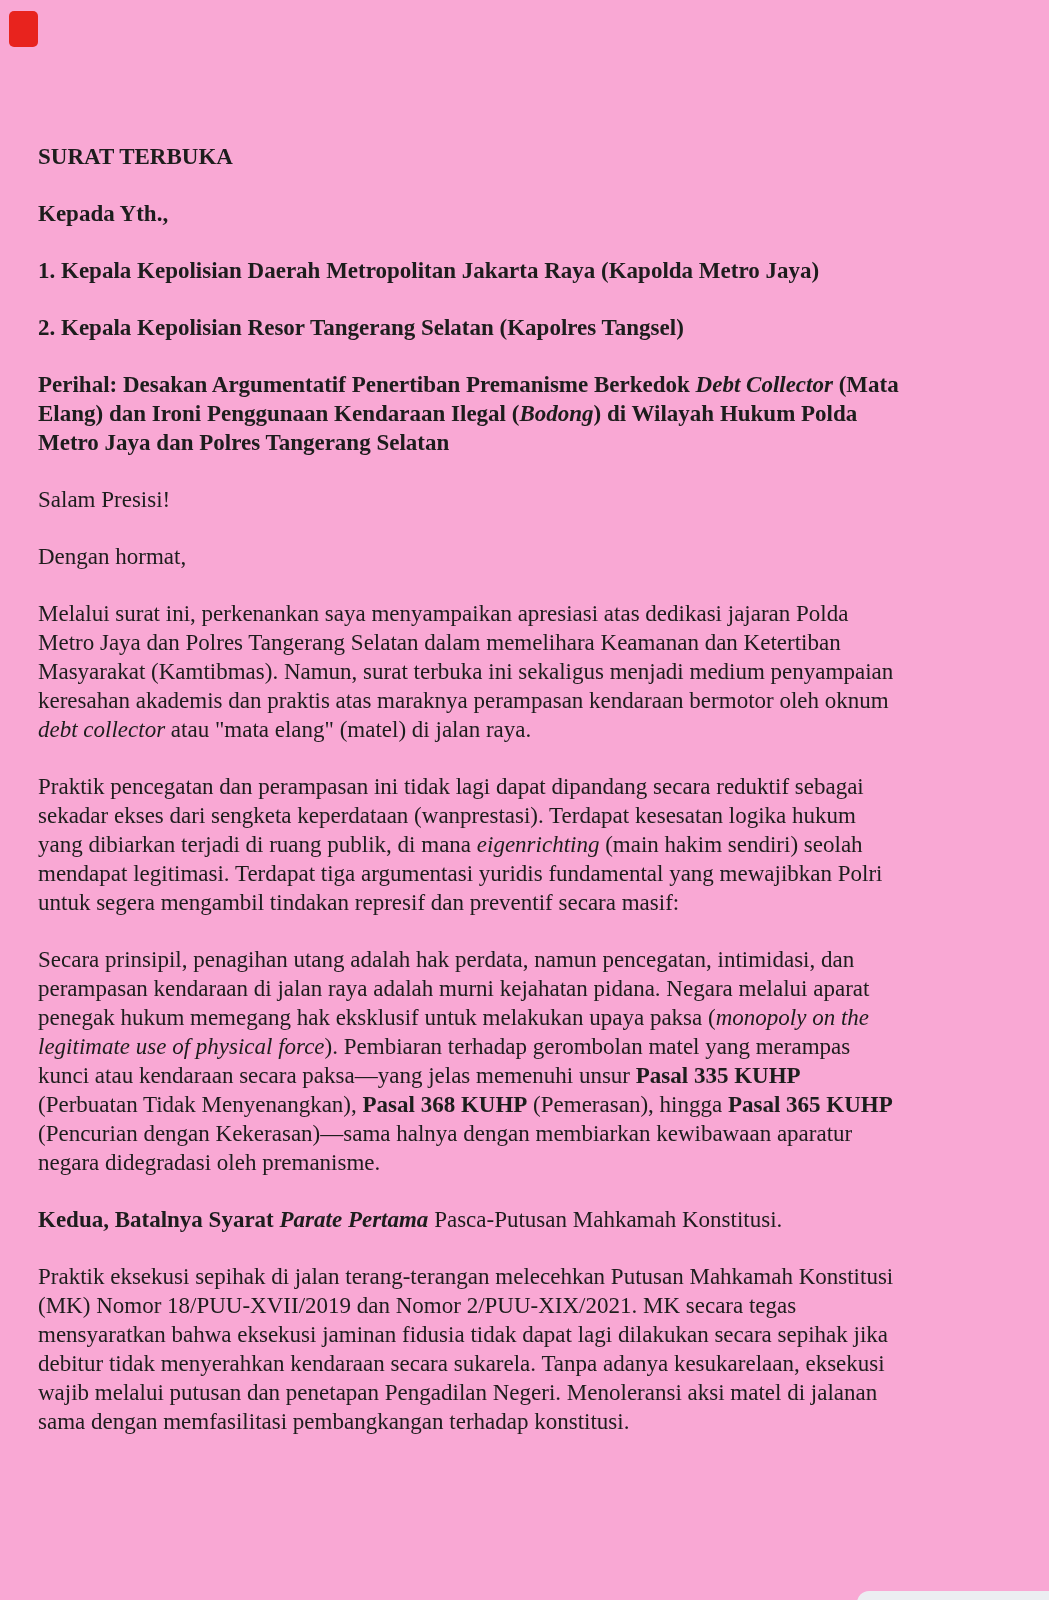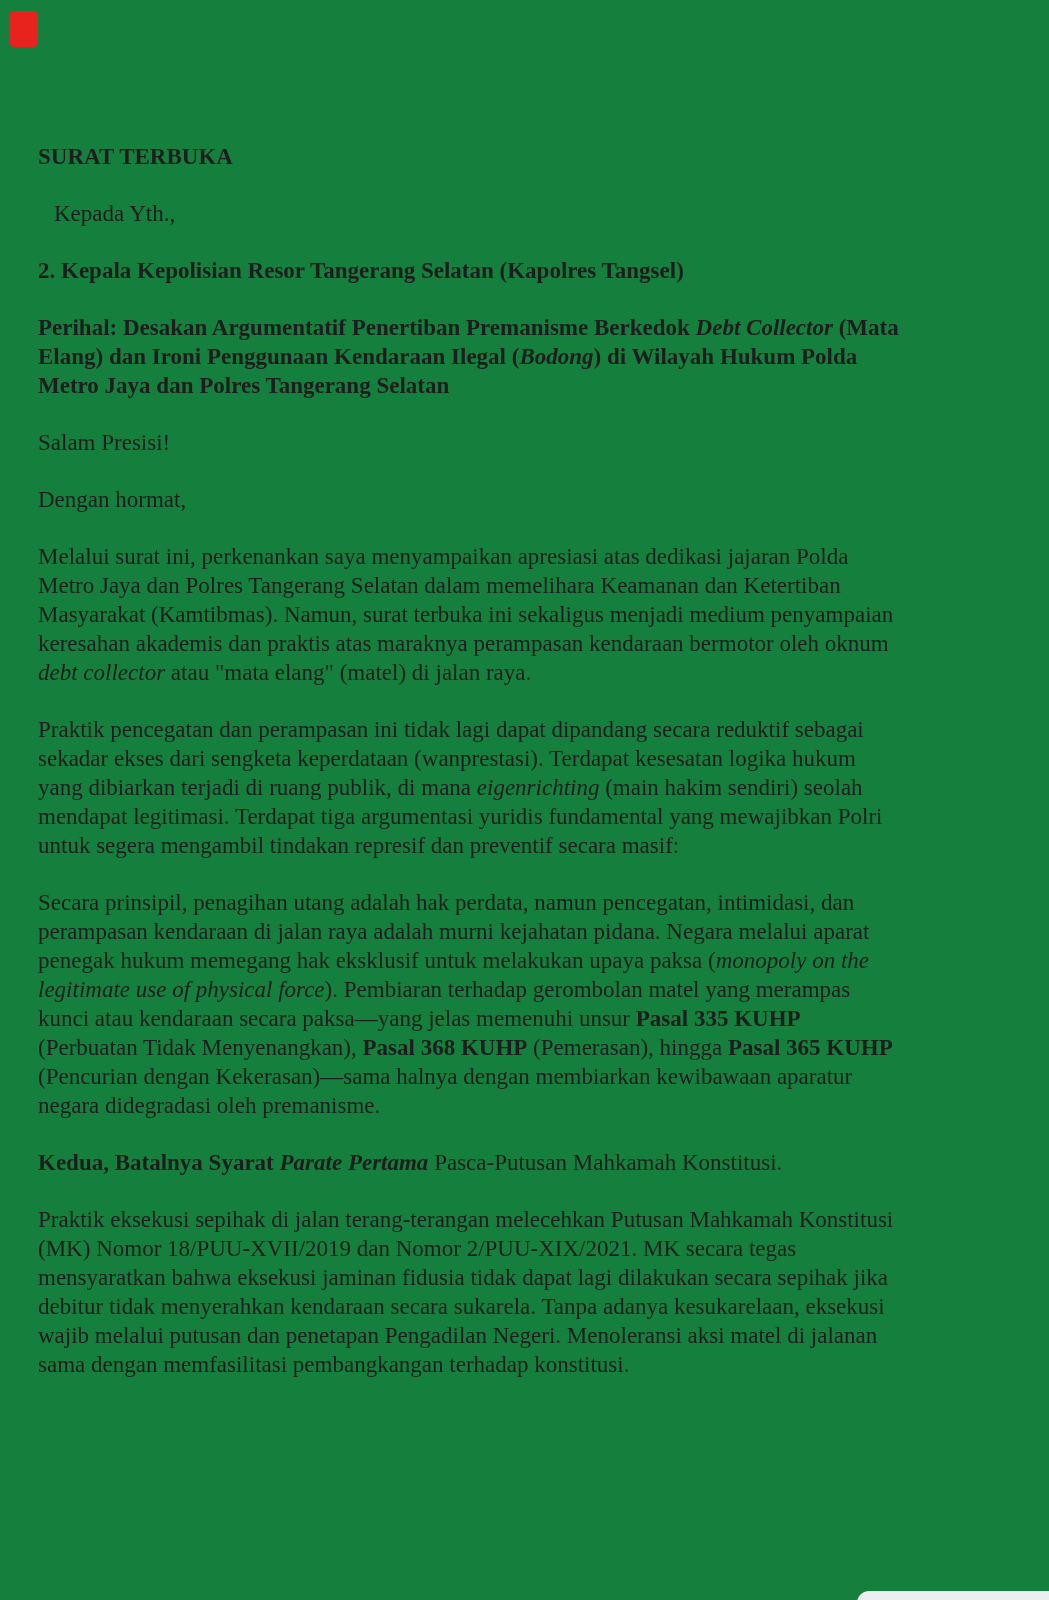--- a/index.html
+++ b/index.html
@@ -6,21 +6,21 @@
   body {
     width: 1049px; height: 1600px;
     background: #ffffff;
     font-family: "Liberation Serif", serif;
     color: #1d1d1d;
   }
   .page {
     position: relative;
     width: 1049px; height: 1600px;
     overflow: hidden;
-    background: #15803d;
+    background: #f9a8d4;
   }
   .red-marker {
     position: absolute;
     left: 9px; top: 11px;
     width: 29px; height: 36px;
     background: #e8231e;
     border-radius: 5px;
   }
   .content {
     position: absolute;
@@ -41,21 +41,22 @@
 </style>
 </head>
 <body>
 
 <div class="page">
 
   <div class="red-marker"></div>
 
   <div class="content">
     <div class="block"><span style="font-weight: bold;">SURAT TERBUKA</span></div>
-    <div class="block"><span style="font-weight: normal; margin-left: 16px;">Kepada Yth.,</span></div>
+    <div class="block"><span style="font-weight: bold;">Kepada Yth.,</span></div>
+    <div class="block"><span style="font-weight: bold;">1. Kepala Kepolisian Daerah Metropolitan Jakarta Raya (Kapolda Metro Jaya)</span></div>
     <div class="block"><span style="font-weight: bold;">2. Kepala Kepolisian Resor Tangerang Selatan (Kapolres Tangsel)</span></div>
     <div class="block"><span style="font-weight: bold;">Perihal: Desakan Argumentatif Penertiban Premanisme Berkedok </span><span style="font-weight: bold; font-style: italic;">Debt Collector</span><span style="font-weight: bold;"> (Mata</span><br><span style="font-weight: bold;">Elang) dan Ironi Penggunaan Kendaraan Ilegal (</span><span style="font-weight: bold; font-style: italic;">Bodong</span><span style="font-weight: bold;">) di Wilayah Hukum Polda</span><br><span style="font-weight: bold;">Metro Jaya dan Polres Tangerang Selatan</span></div>
     <div class="block"><span>Salam Presisi!</span></div>
     <div class="block"><span>Dengan hormat,</span></div>
     <div class="block"><span>Melalui surat ini, perkenankan saya menyampaikan apresiasi atas dedikasi jajaran Polda</span><br><span>Metro Jaya dan Polres Tangerang Selatan dalam memelihara Keamanan dan Ketertiban</span><br><span>Masyarakat (Kamtibmas). Namun, surat terbuka ini sekaligus menjadi medium penyampaian</span><br><span>keresahan akademis dan praktis atas maraknya perampasan kendaraan bermotor oleh oknum</span><br><span style="font-style: italic;">debt collector</span><span> atau "mata elang" (matel) di jalan raya.</span></div>
     <div class="block"><span>Praktik pencegatan dan perampasan ini tidak lagi dapat dipandang secara reduktif sebagai</span><br><span>sekadar ekses dari sengketa keperdataan (wanprestasi). Terdapat kesesatan logika hukum</span><br><span>yang dibiarkan terjadi di ruang publik, di mana </span><span style="font-style: italic;">eigenrichting</span><span> (main hakim sendiri) seolah</span><br><span>mendapat legitimasi. Terdapat tiga argumentasi yuridis fundamental yang mewajibkan Polri</span><br><span>untuk segera mengambil tindakan represif dan preventif secara masif:</span></div>
     <div class="block"><span>Secara prinsipil, penagihan utang adalah hak perdata, namun pencegatan, intimidasi, dan</span><br><span>perampasan kendaraan di jalan raya adalah murni kejahatan pidana. Negara melalui aparat</span><br><span>penegak hukum memegang hak eksklusif untuk melakukan upaya paksa (</span><span style="font-style: italic;">monopoly on the</span><br><span style="font-style: italic;">legitimate use of physical force</span><span>). Pembiaran terhadap gerombolan matel yang merampas</span><br><span>kunci atau kendaraan secara paksa—yang jelas memenuhi unsur </span><span style="font-weight: bold;">Pasal 335 KUHP</span><br><span>(Perbuatan Tidak Menyenangkan), </span><span style="font-weight: bold;">Pasal 368 KUHP</span><span> (Pemerasan), hingga </span><span style="font-weight: bold;">Pasal 365 KUHP</span><br><span>(Pencurian dengan Kekerasan)—sama halnya dengan membiarkan kewibawaan aparatur</span><br><span>negara didegradasi oleh premanisme.</span></div>
     <div class="block"><span style="font-weight: bold; margin-top: 26px;">Kedua, Batalnya Syarat </span><span style="font-weight: bold; font-style: italic;">Parate Pertama</span><span style="font-weight: normal;"> Pasca-Putusan Mahkamah Konstitusi.</span></div>
     <div class="block"><span>Praktik eksekusi sepihak di jalan terang-terangan melecehkan Putusan Mahkamah Konstitusi</span><br><span>(MK) Nomor 18/PUU-XVII/2019 dan Nomor 2/PUU-XIX/2021. MK secara tegas</span><br><span>mensyaratkan bahwa eksekusi jaminan fidusia tidak dapat lagi dilakukan secara sepihak jika</span><br><span>debitur tidak menyerahkan kendaraan secara sukarela. Tanpa adanya kesukarelaan, eksekusi</span><br><span>wajib melalui putusan dan penetapan Pengadilan Negeri. Menoleransi aksi matel di jalanan</span><br><span>sama dengan memfasilitasi pembangkangan terhadap konstitusi.</span></div>
   </div>

